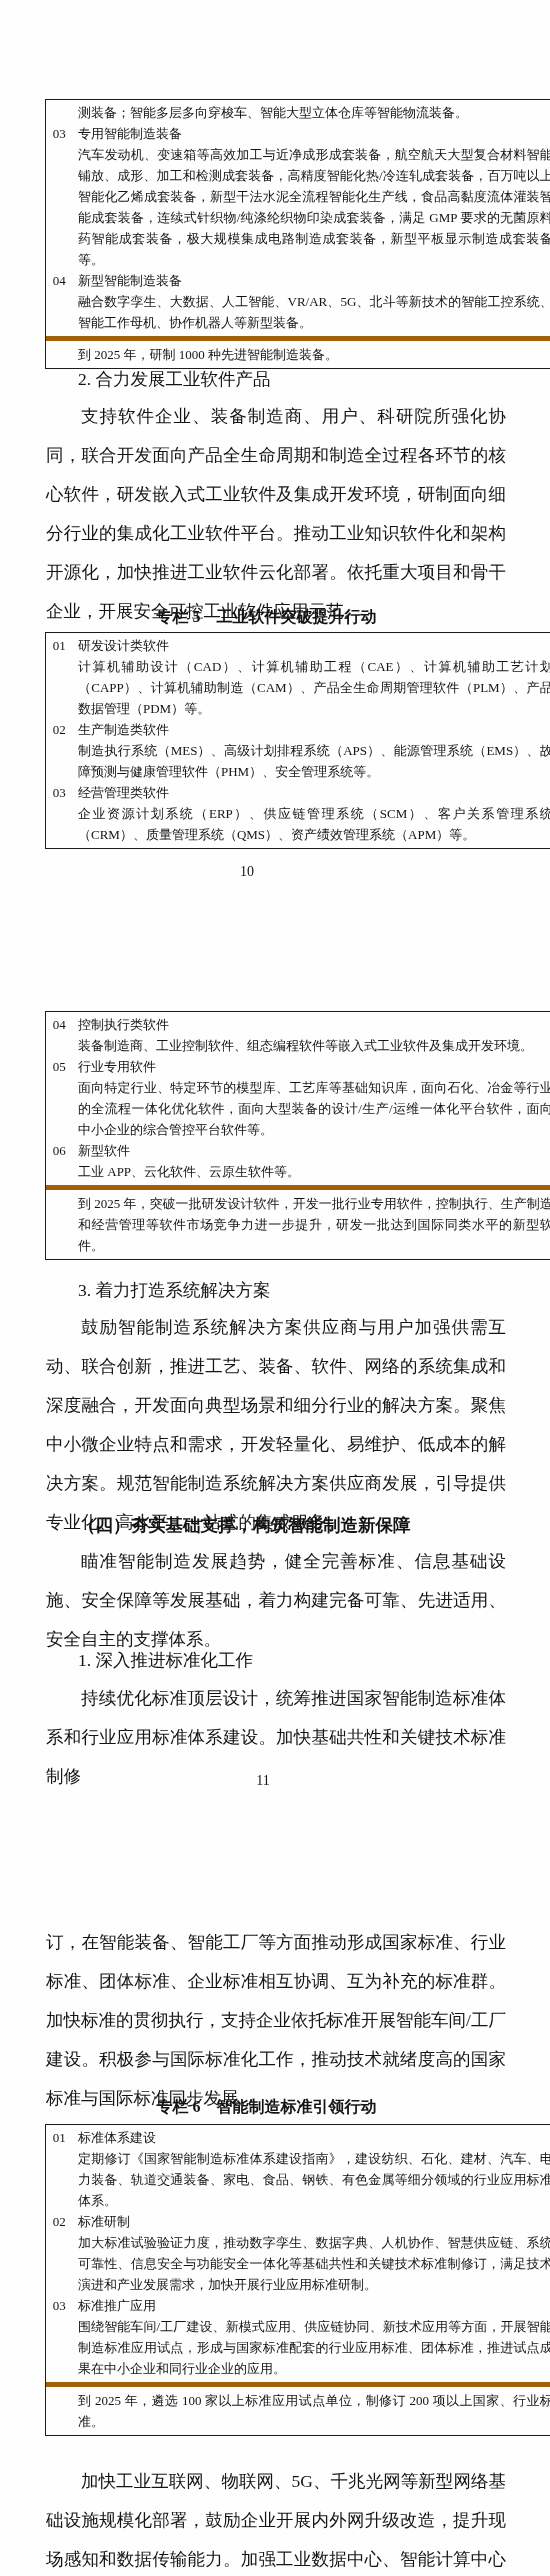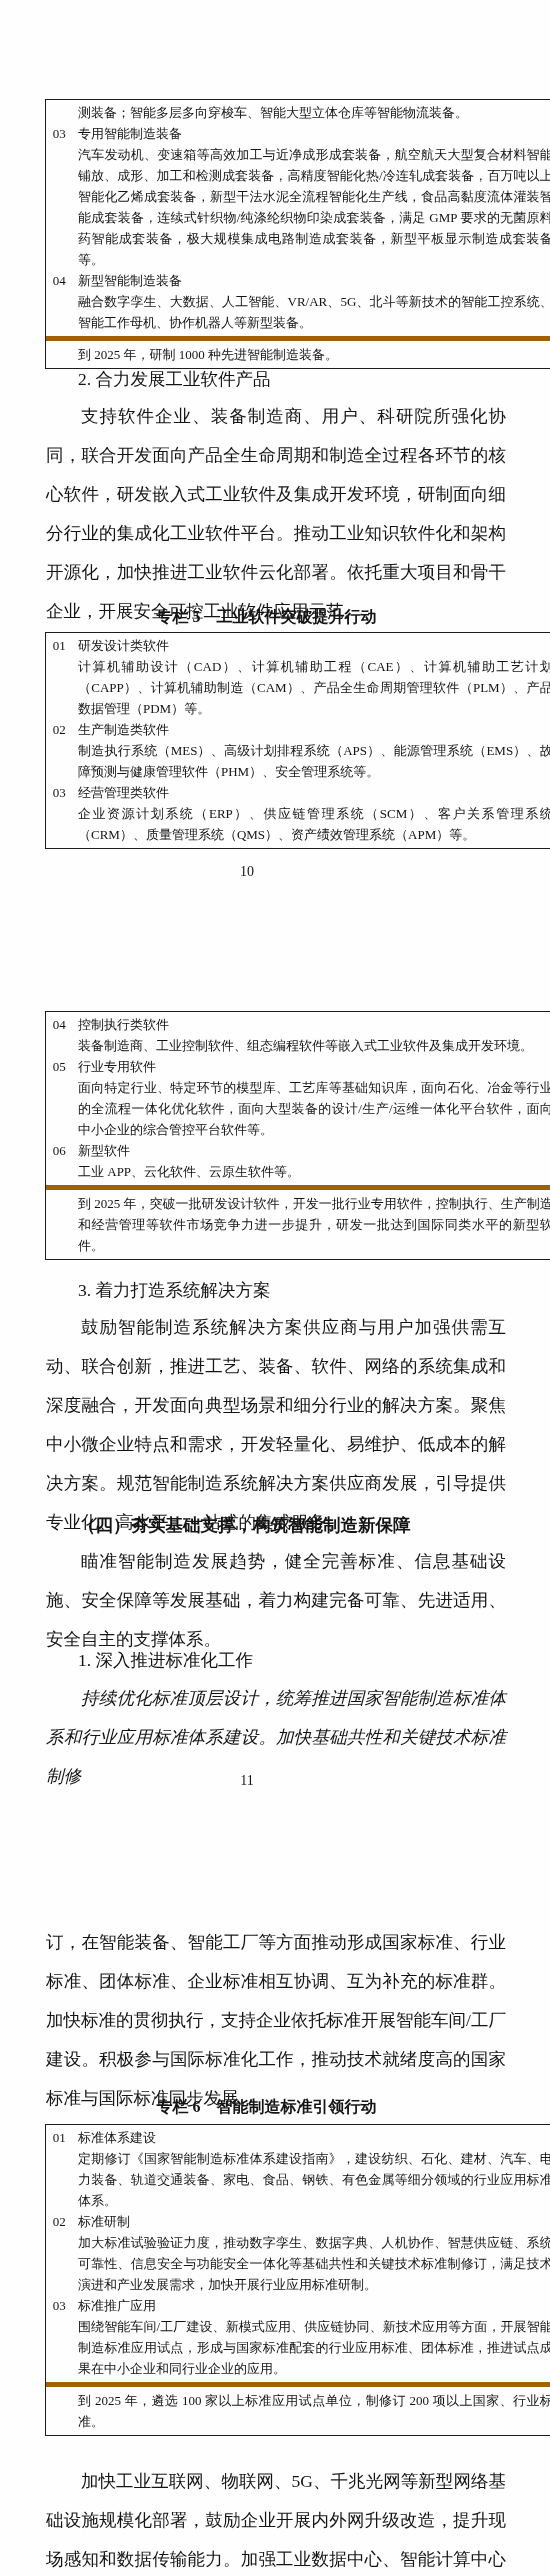--- a/index.html
+++ b/index.html
@@ -126,23 +126,23 @@
   <div class="heading" style="top:1278px;">3. 着力打造系统解决方案</div>
 
   <div class="para indent" style="top:1308px;">鼓励智能制造系统解决方案供应商与用户加强供需互动、联合创新，推进工艺、装备、软件、网络的系统集成和深度融合，开发面向典型场景和细分行业的解决方案。聚焦中小微企业特点和需求，开发轻量化、易维护、低成本的解决方案。规范智能制造系统解决方案供应商发展，引导提供专业化、高水平、一站式的集成服务。</div>
 
   <div class="heading bold" style="top:1513px;">（四）夯实基础支撑，构筑智能制造新保障</div>
 
   <div class="para indent" style="top:1542px;">瞄准智能制造发展趋势，健全完善标准、信息基础设施、安全保障等发展基础，着力构建完备可靠、先进适用、安全自主的支撑体系。</div>
 
   <div class="heading" style="top:1648px;">1. 深入推进标准化工作</div>
 
-  <div class="para indent" style="top:1679px;font-style:italic;">持续优化标准顶层设计，统筹推进国家智能制造标准体系和行业应用标准体系建设。加快基础共性和关键技术标准制修</div>
+  <div class="para indent" style="top:1679px;">持续优化标准顶层设计，统筹推进国家智能制造标准体系和行业应用标准体系建设。加快基础共性和关键技术标准制修</div>
 
-  <div class="pagenum" style="top:1771px;">11</div>
+  <div class="pagenum" style="top:1771px;padding-left:16px;">11</div>
 
   <div class="para" style="top:1923px;">订，在智能装备、智能工厂等方面推动形成国家标准、行业标准、团体标准、企业标准相互协调、互为补充的标准群。加快标准的贯彻执行，支持企业依托标准开展智能车间/工厂建设。积极参与国际标准化工作，推动技术就绪度高的国家标准与国际标准同步发展。</div>
 
   <div class="boxtitle" style="top:2095px;">专栏 6　智能制造标准引领行动</div>
 
   <div class="btable" style="top:2124px;">
     <div class="trow">
       <div class="tnum">01</div>
       <div class="tcell">
         <div class="ttitle">标准体系建设</div>

